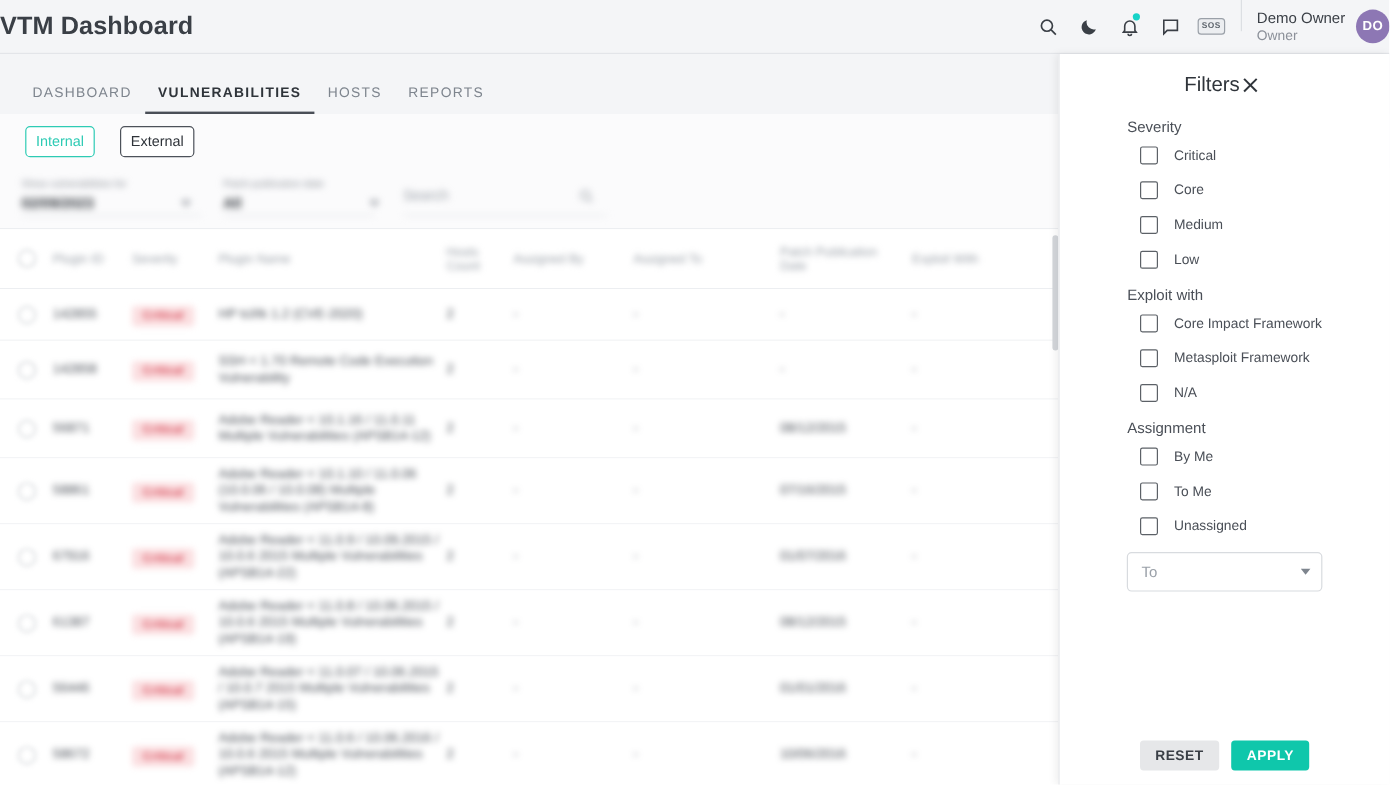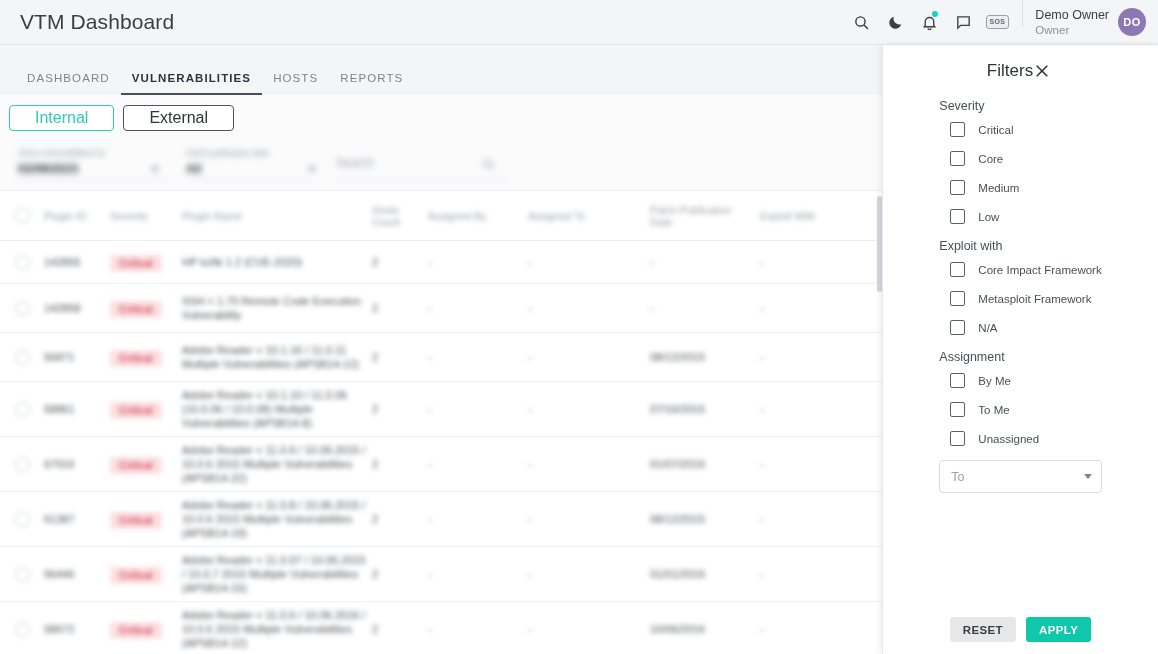--- a/index.html
+++ b/index.html
@@ -13,26 +13,25 @@
   #app { position: relative; width: 1158px; height: 654px; overflow: hidden; background:#fff; }
 
   
   .topbar {
     position: absolute; top: 0; left: 0; width: 1158px; height: 45px;
     background: #f4f5f7;
     border-bottom: 1px solid #e3e5e9;
     display: flex; align-items: center;
   }
   .app-title {
-    margin-left: 20px; font-size: 21px; font-weight: 400; color: #3a3f46;
+    margin-left: 0; font-size: 21px; font-weight: 700; color: #3a3f46;
     letter-spacing: .1px;
   }
   .top-right {
     margin-left: auto; display: flex; height: 100%;
-    padding-right: 12px;
   }
   .ticon {
     width: 34px; height: 100%; display: flex; align-items: center; justify-content: center;
     position: relative; cursor: pointer;
   }
   .ticon svg { display: block; }
   .dot {
     position: absolute; top: 11px; right: 8px; width: 6px; height: 6px;
     border-radius: 50%; background: #16d3c8;
   }
@@ -67,23 +66,24 @@
     content: ""; position: absolute; left: 0; right: 0; bottom: 0;
     height: 2px; background: #4a4f57;
   }
 
   
   .scopebar {
     position: absolute; top: 95px; left: 0; width: 1158px; height: 45px;
     background: #fbfbfc; display: flex; align-items: center; padding-left: 9px;
   }
   .scope-btn {
-    height: 26px; padding: 0 25px; border-radius: 4px; font-size: 16px;
+    height: 26px; padding: 0 8px; border-radius: 4px; font-size: 12px;
     display: flex; align-items: center; background: #fff; cursor: pointer;
     margin-right: 9px;
+    margin-left: 12px;
   }
   .scope-btn.sel { border: 1px solid #2ecbb4; color: #2ecbb4; }
   .scope-btn.unsel { border: 1px solid #4d525a; color: #2f343a; }
 
   
   .filterbar {
     position: absolute; top: 140px; left: 0; width: 882px; height: 50px;
     background: #fbfbfc;
   }
   .blurfield { position: absolute; filter: blur(3.2px); }

